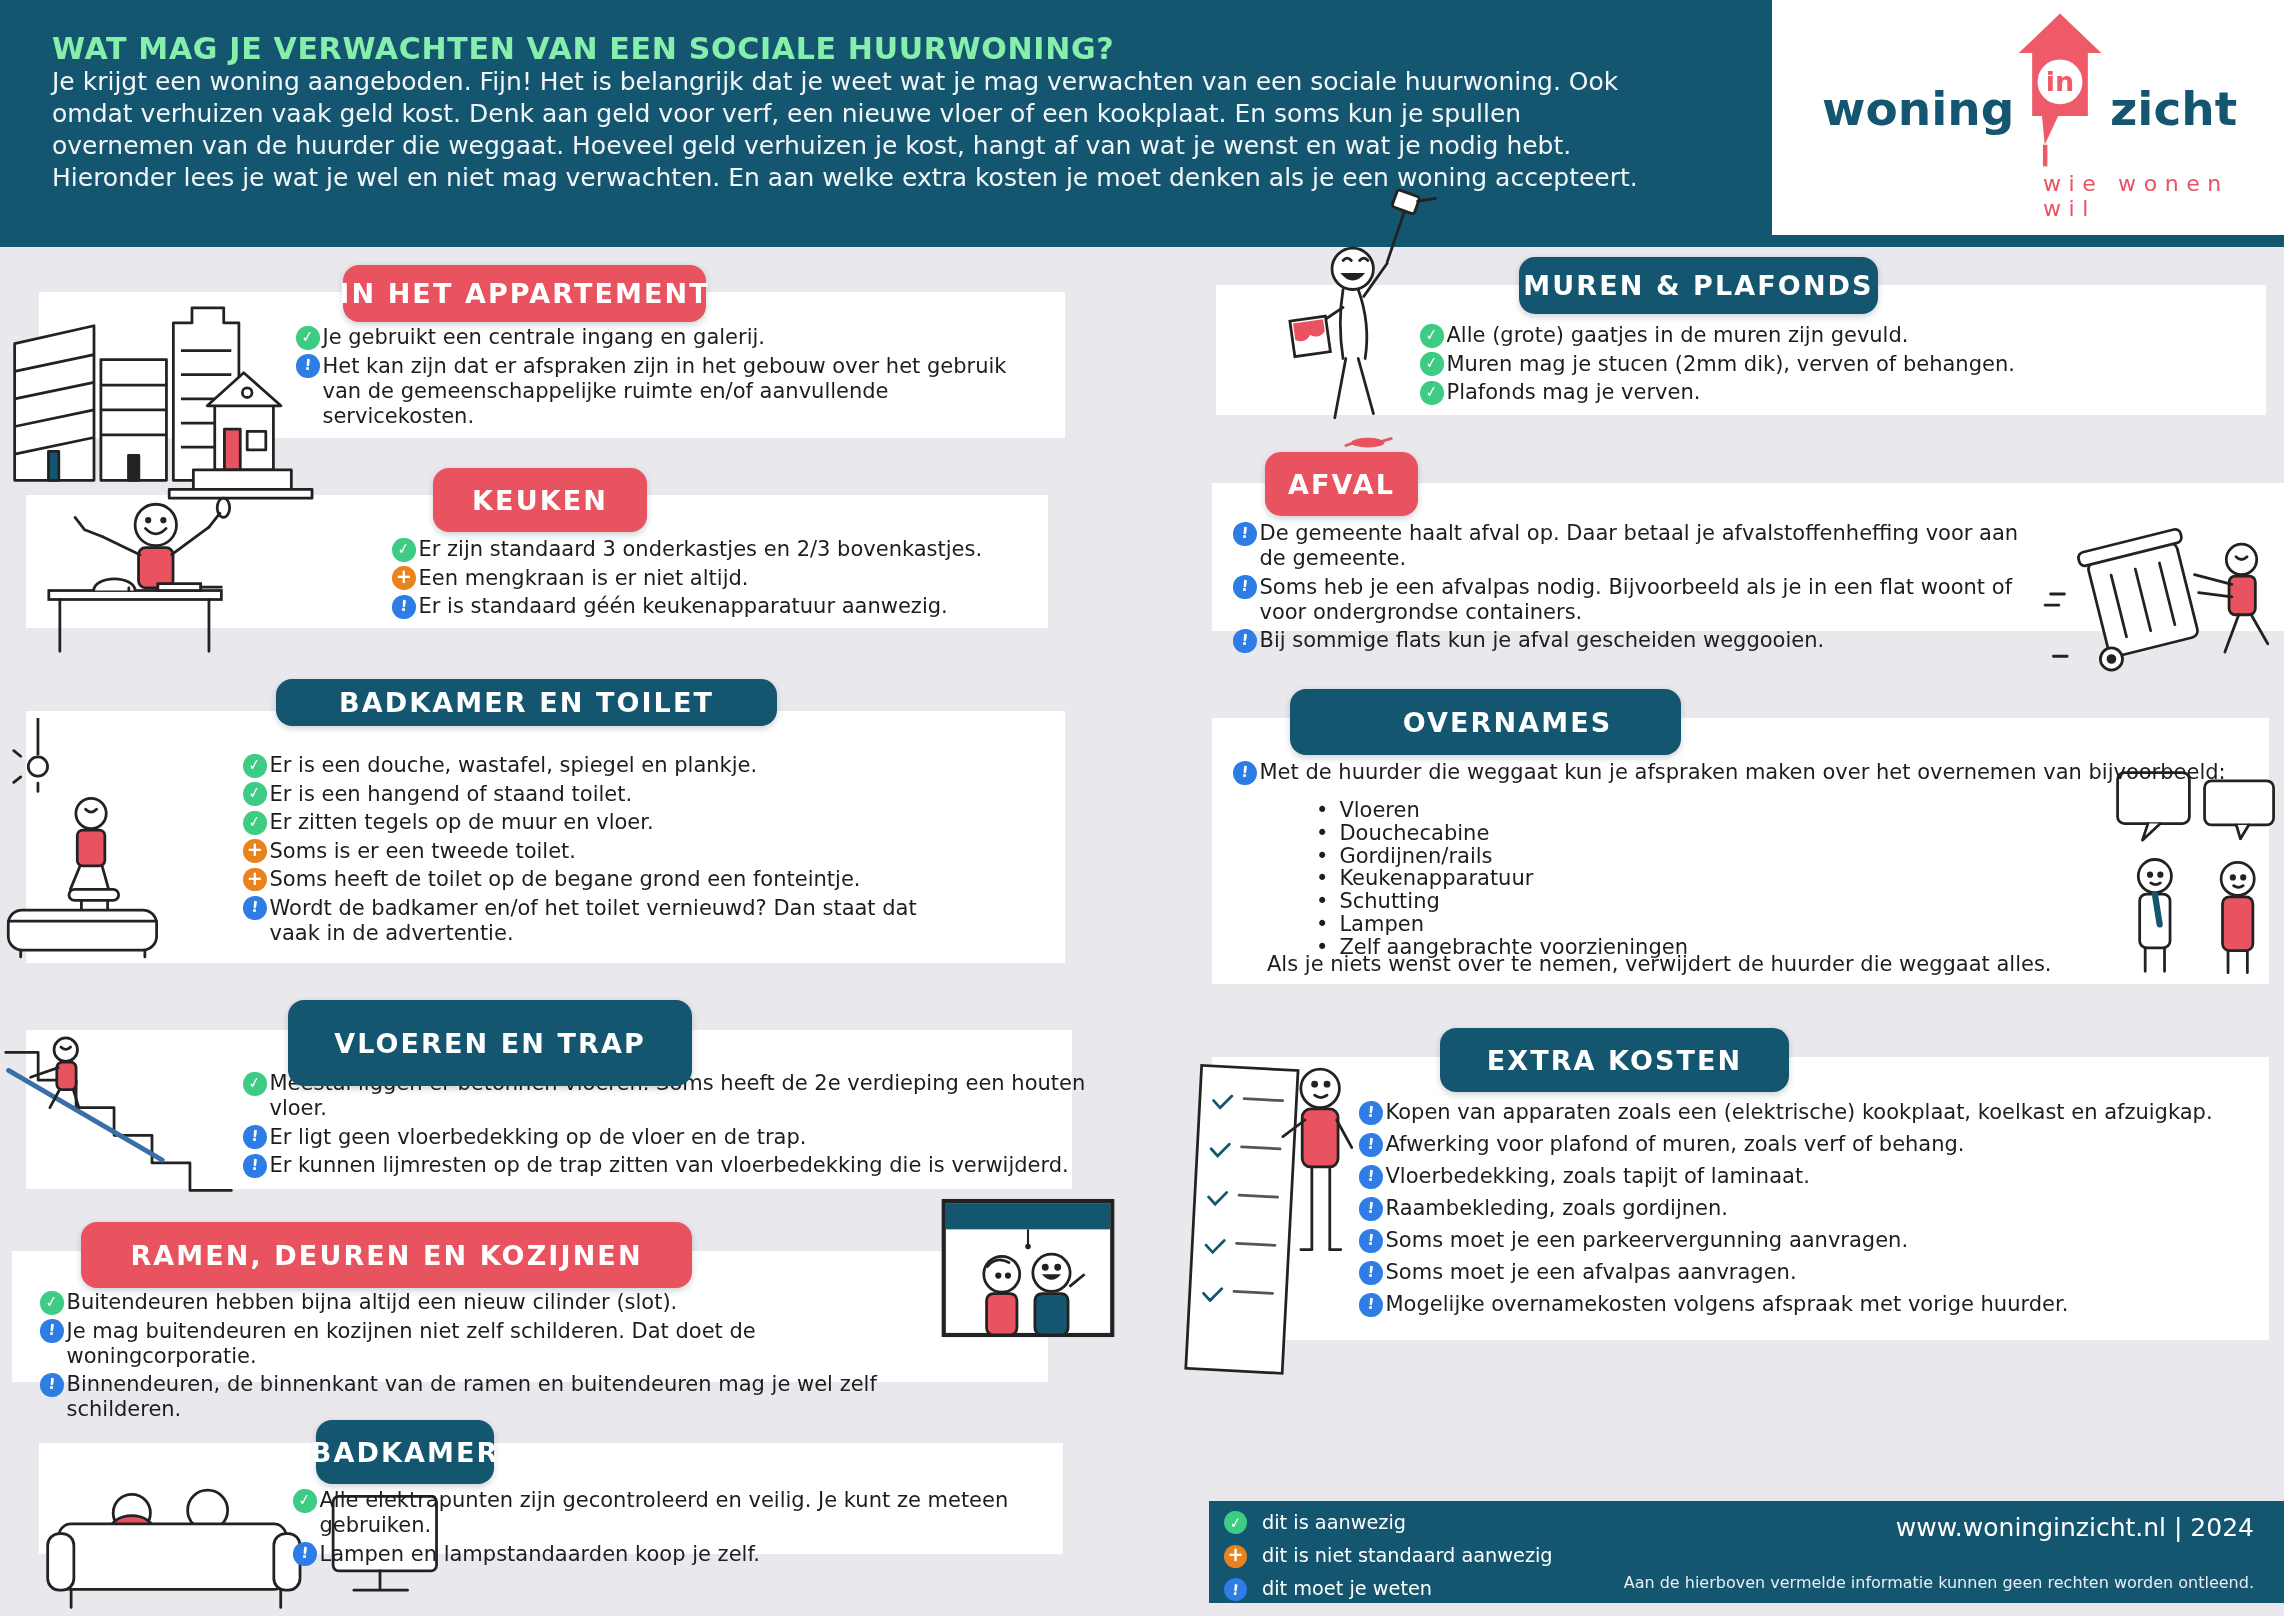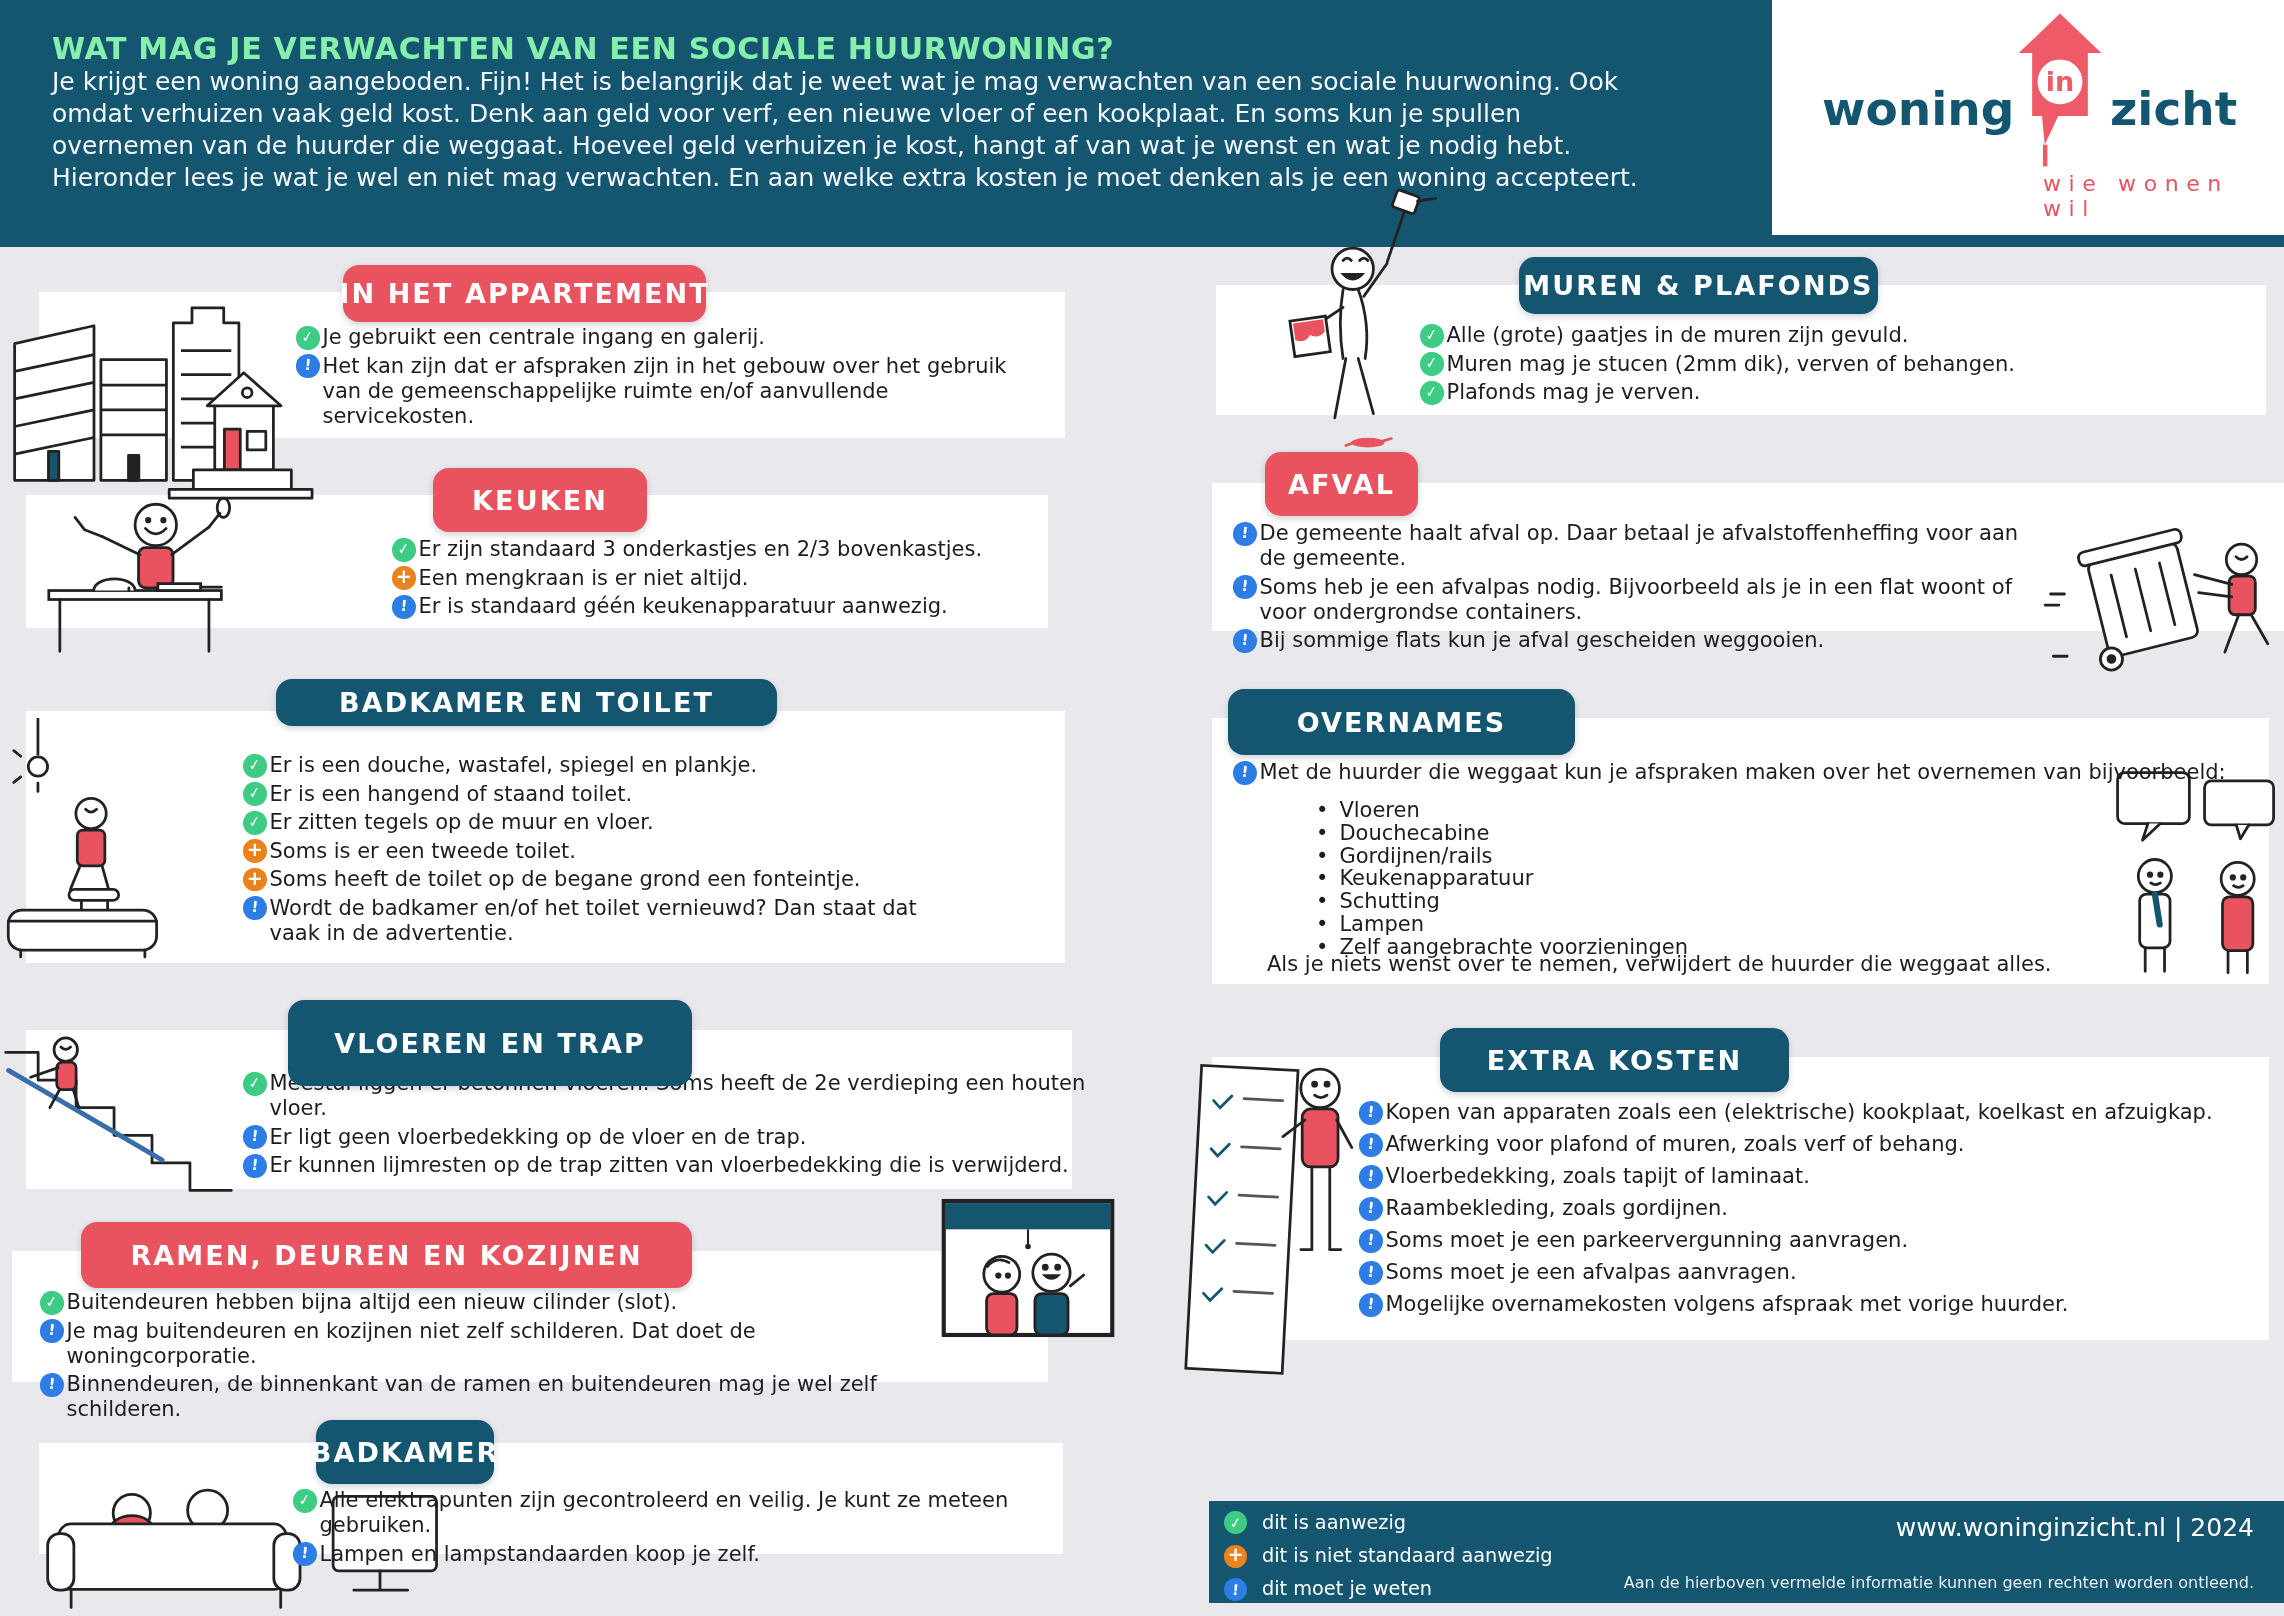--- a/index.html
+++ b/index.html
@@ -344,21 +344,21 @@
       <circle cx="112" cy="214" r="5" fill="#222"></circle>
       <circle cx="300" cy="70" r="22"></circle>
       <path d="M292 66 q8 8 16 0" fill="none"></path>
       <rect x="282" y="94" width="38" height="56" rx="9" fill="#e8535f"></rect>
       <path d="M286 106 L232 92 M286 124 L238 118" fill="none"></path>
       <path d="M296 150 L276 204 M314 150 L338 192" fill="none"></path>
     </g>
   </svg>
 
   <div class="card" style="left:1212px;top:718px;width:1057px;height:266px;"></div>
-  <div class="badge teal" style="left:1228px;top:689px;width:347px;height:66px;">OVERNAMES</div>
+  <div class="badge teal" style="left:1290px;top:689px;width:347px;height:66px;padding-left:44px;">OVERNAMES</div>
   <div class="items" style="left:1233px;top:760px;width:1015px;">
     <div class="item">
         <span class="ic info"></span>
         <span>Met de huurder die weggaat kun je afspraken maken over het overnemen van bijvoorbeeld:</span>
       </div>
   </div>
   <div class="bullets" style="left:1316px;top:800px;">
     <div class="bullet">
         <span>Vloeren</span>
       </div>

